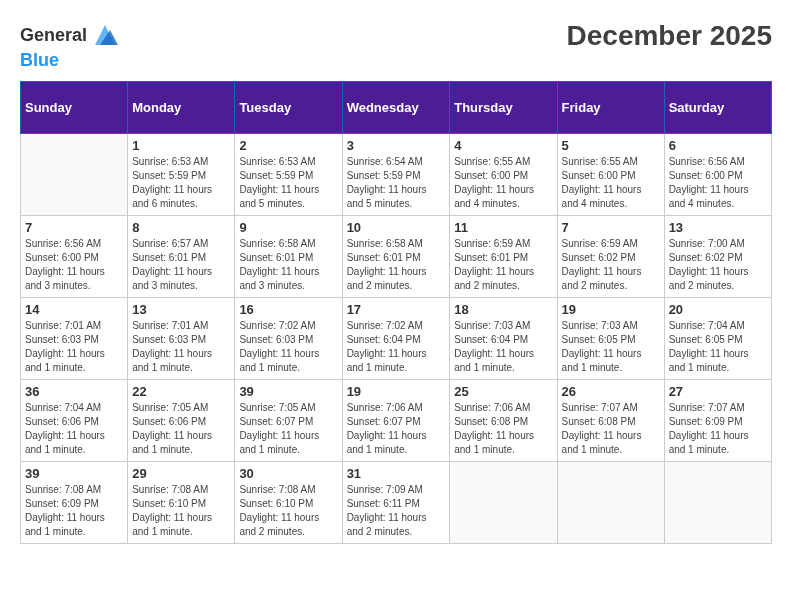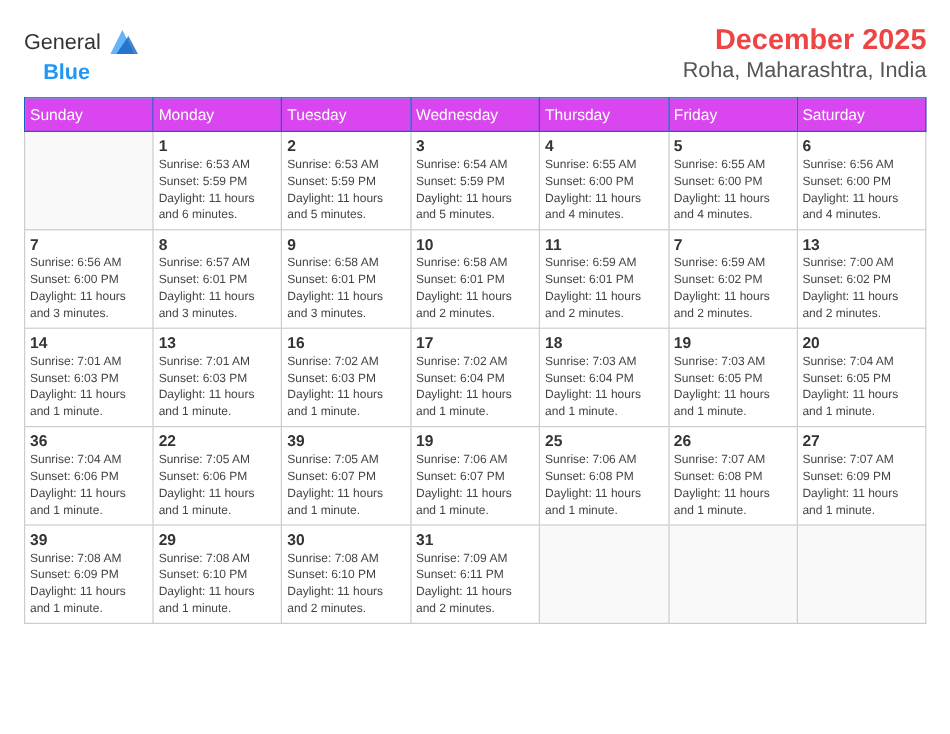--- a/index.html
+++ b/index.html
@@ -15,58 +15,57 @@
       justify-content: space-between;
       align-items: flex-start;
       margin-bottom: 10px;
     }
     .logo {
       display: flex;
       align-items: center;
     }
     .logo-text-general {
       font-size: 18px;
-      font-weight: normal;
+      font-weight: bold;
       color: #333;
     }
     .logo-text-blue {
       font-size: 18px;
       font-weight: bold;
       color: #2196F3;
-      margin-left: 16px;
     }
     .logo-icon {
       width: 30px;
       height: 30px;
       margin-left: 3px;
     }
     .title-area {
       text-align: right;
     }
     .month-title {
-      font-size: 24px;
-      font-weight: bold;
-      color: #ef4444;
+      font-size: 28px;
+      font-weight: bold;
+      color: #404040;
     }
     .location-title {
       font-size: 18px;
       color: #555;
     }
     .calendar {
       width: 100%;
       border-collapse: collapse;
       font-size: 11px;
     }
     .calendar th {
-      background-color: #d946ef;
+      background-color: #4c1d95;
       color: #fff;
-      padding: 6px 4px;
+      padding: 18px 4px;
       text-align: left;
       font-size: 13px;
-      font-weight: normal;
+      font-weight: bold;
       border: 1px solid #1565C0;
     }
     .calendar td {
       border: 1px solid #ccc;
       vertical-align: top;
       padding: 4px;
       width: 108px;
       min-height: 80px;
     }
     .day-number {
@@ -96,21 +95,20 @@
         <svg class="logo-icon" viewBox="0 0 30 30" xmlns="http://www.w3.org/2000/svg">
           <polygon points="5,25 15,5 25,25" fill="#2196F3" opacity="0.7"></polygon>
           <polygon points="10,25 20,10 28,25" fill="#1565C0" opacity="0.8"></polygon>
         </svg>
       </div>
       <div class="logo-text-blue">Blue</div>
     </div>
   </div>
   <div class="title-area">
     <div class="month-title">December 2025</div>
-    <div class="location-title">Roha, Maharashtra, India</div>
   </div>
 </div>
 
 <table class="calendar">
   <thead>
     <tr>
     <th>Sunday</th>
         <th>Monday</th>
         <th>Tuesday</th>
         <th>Wednesday</th>

